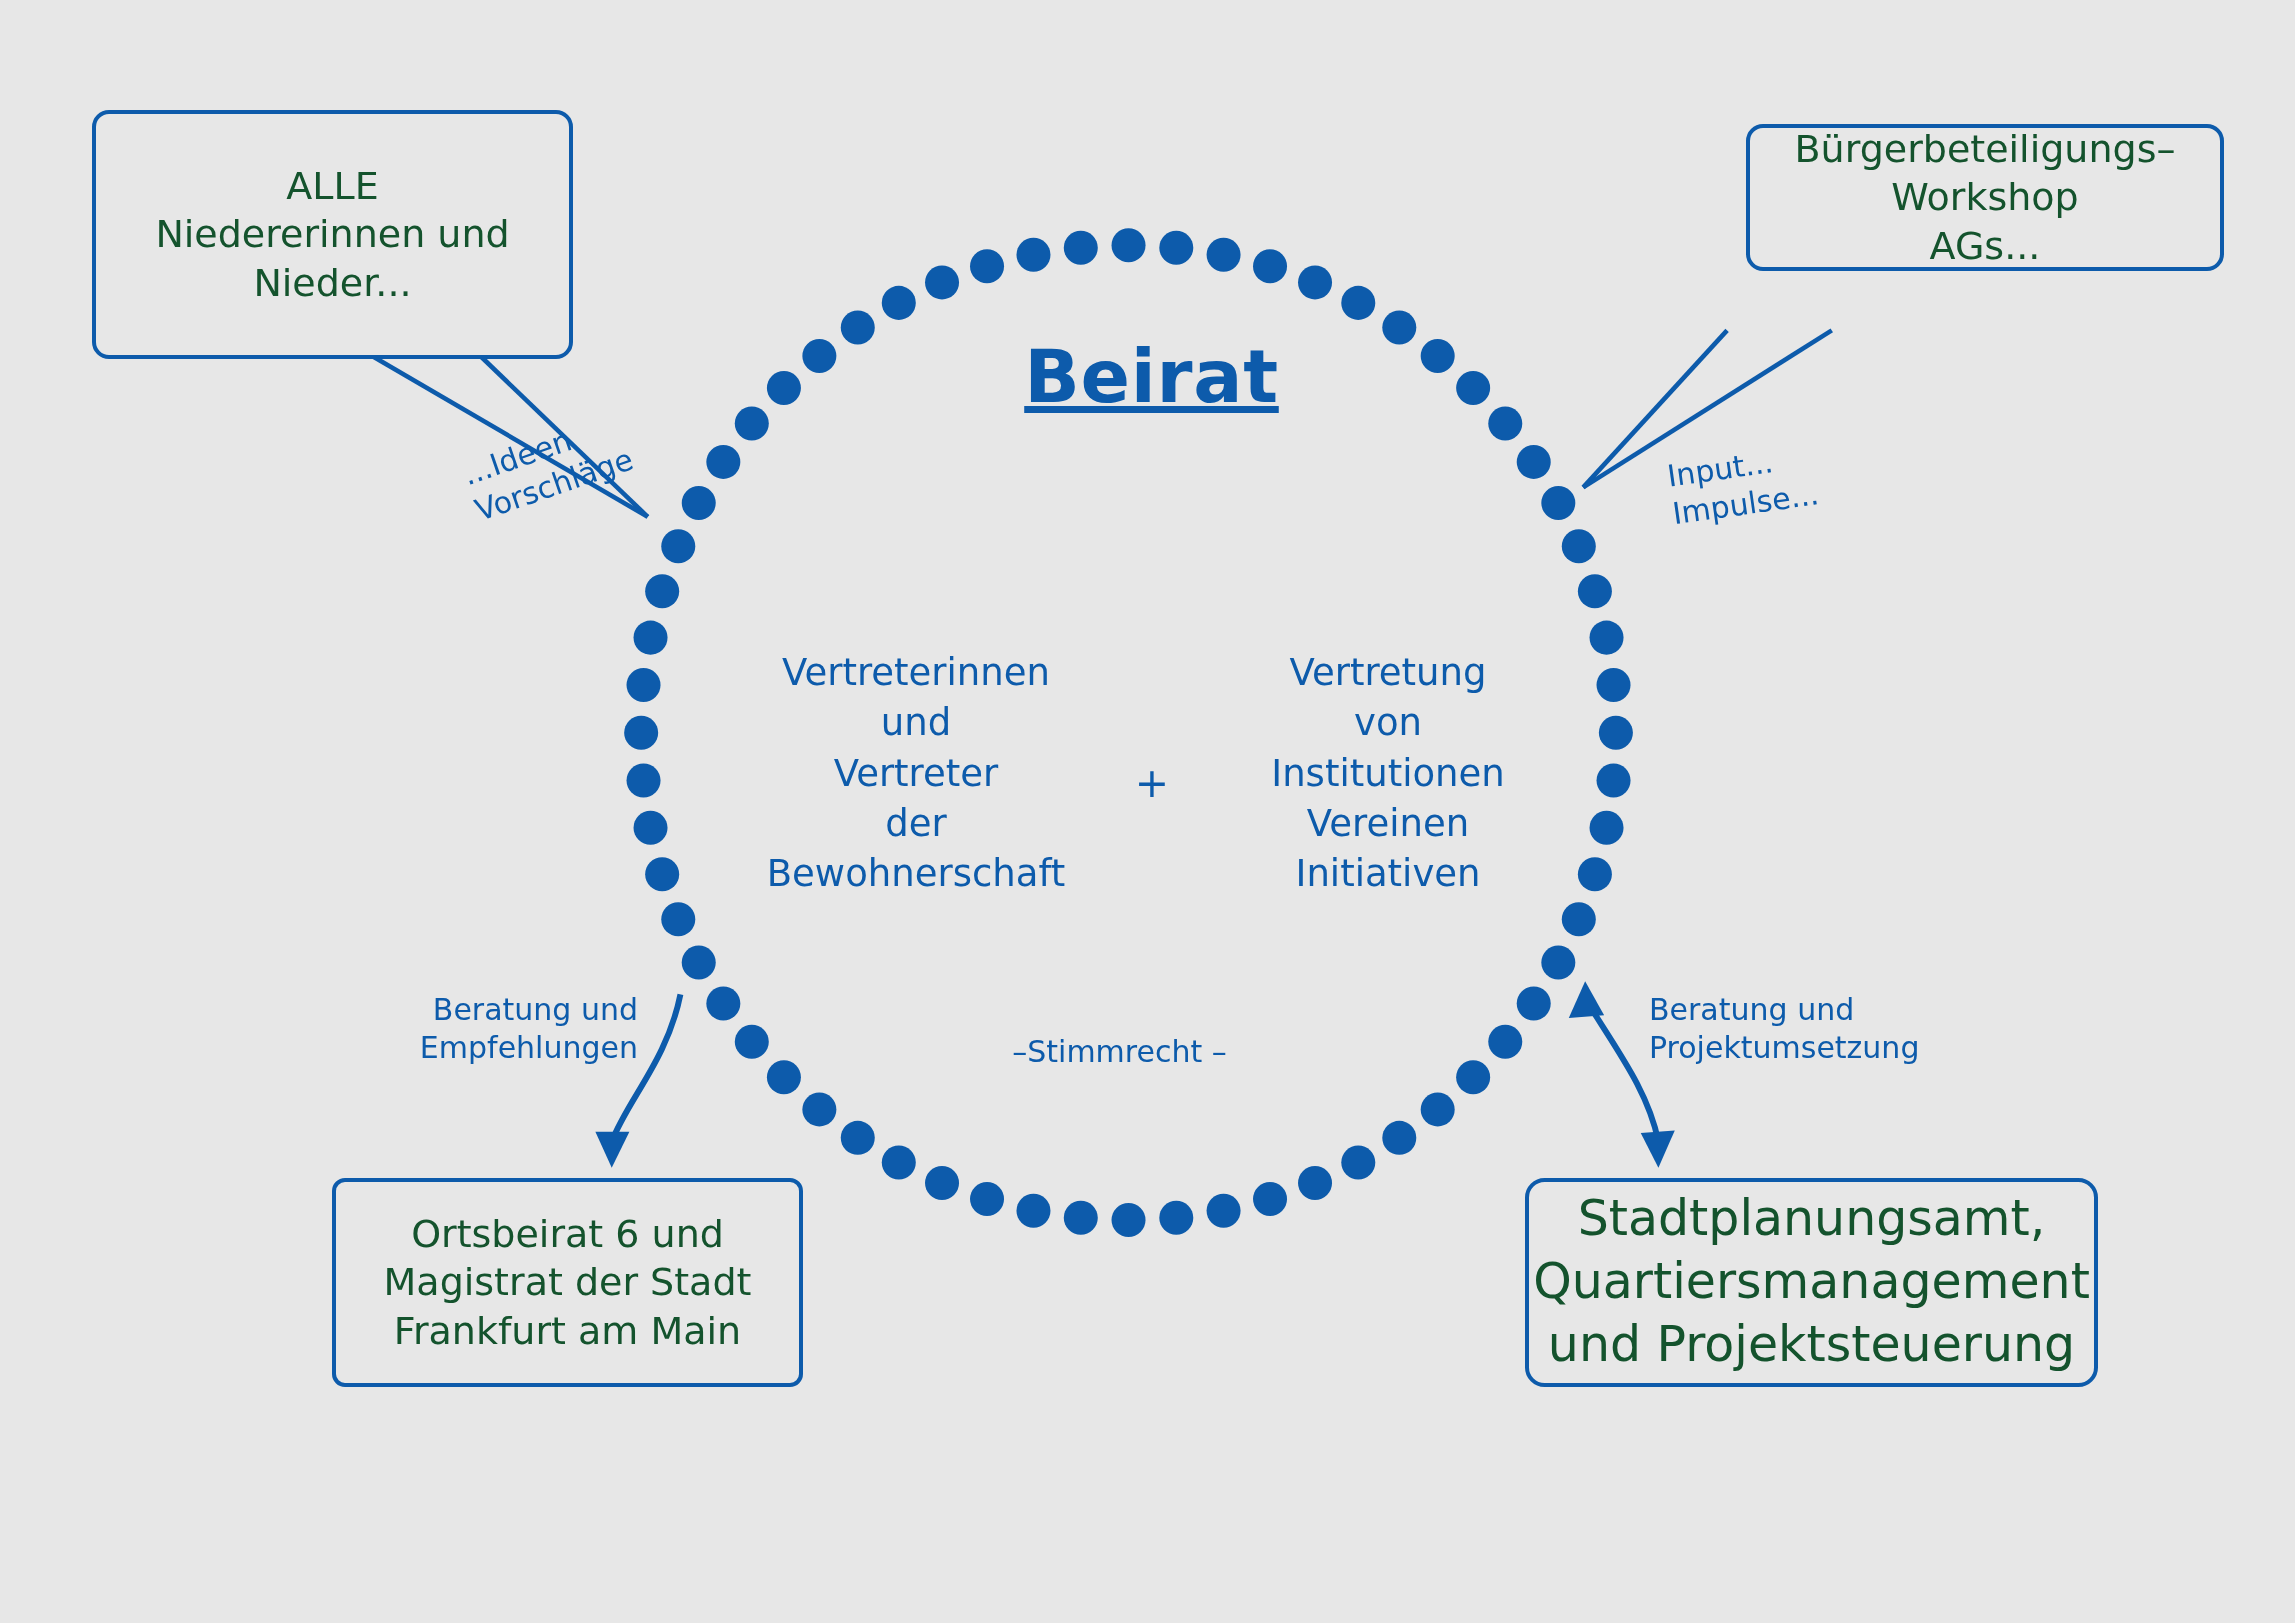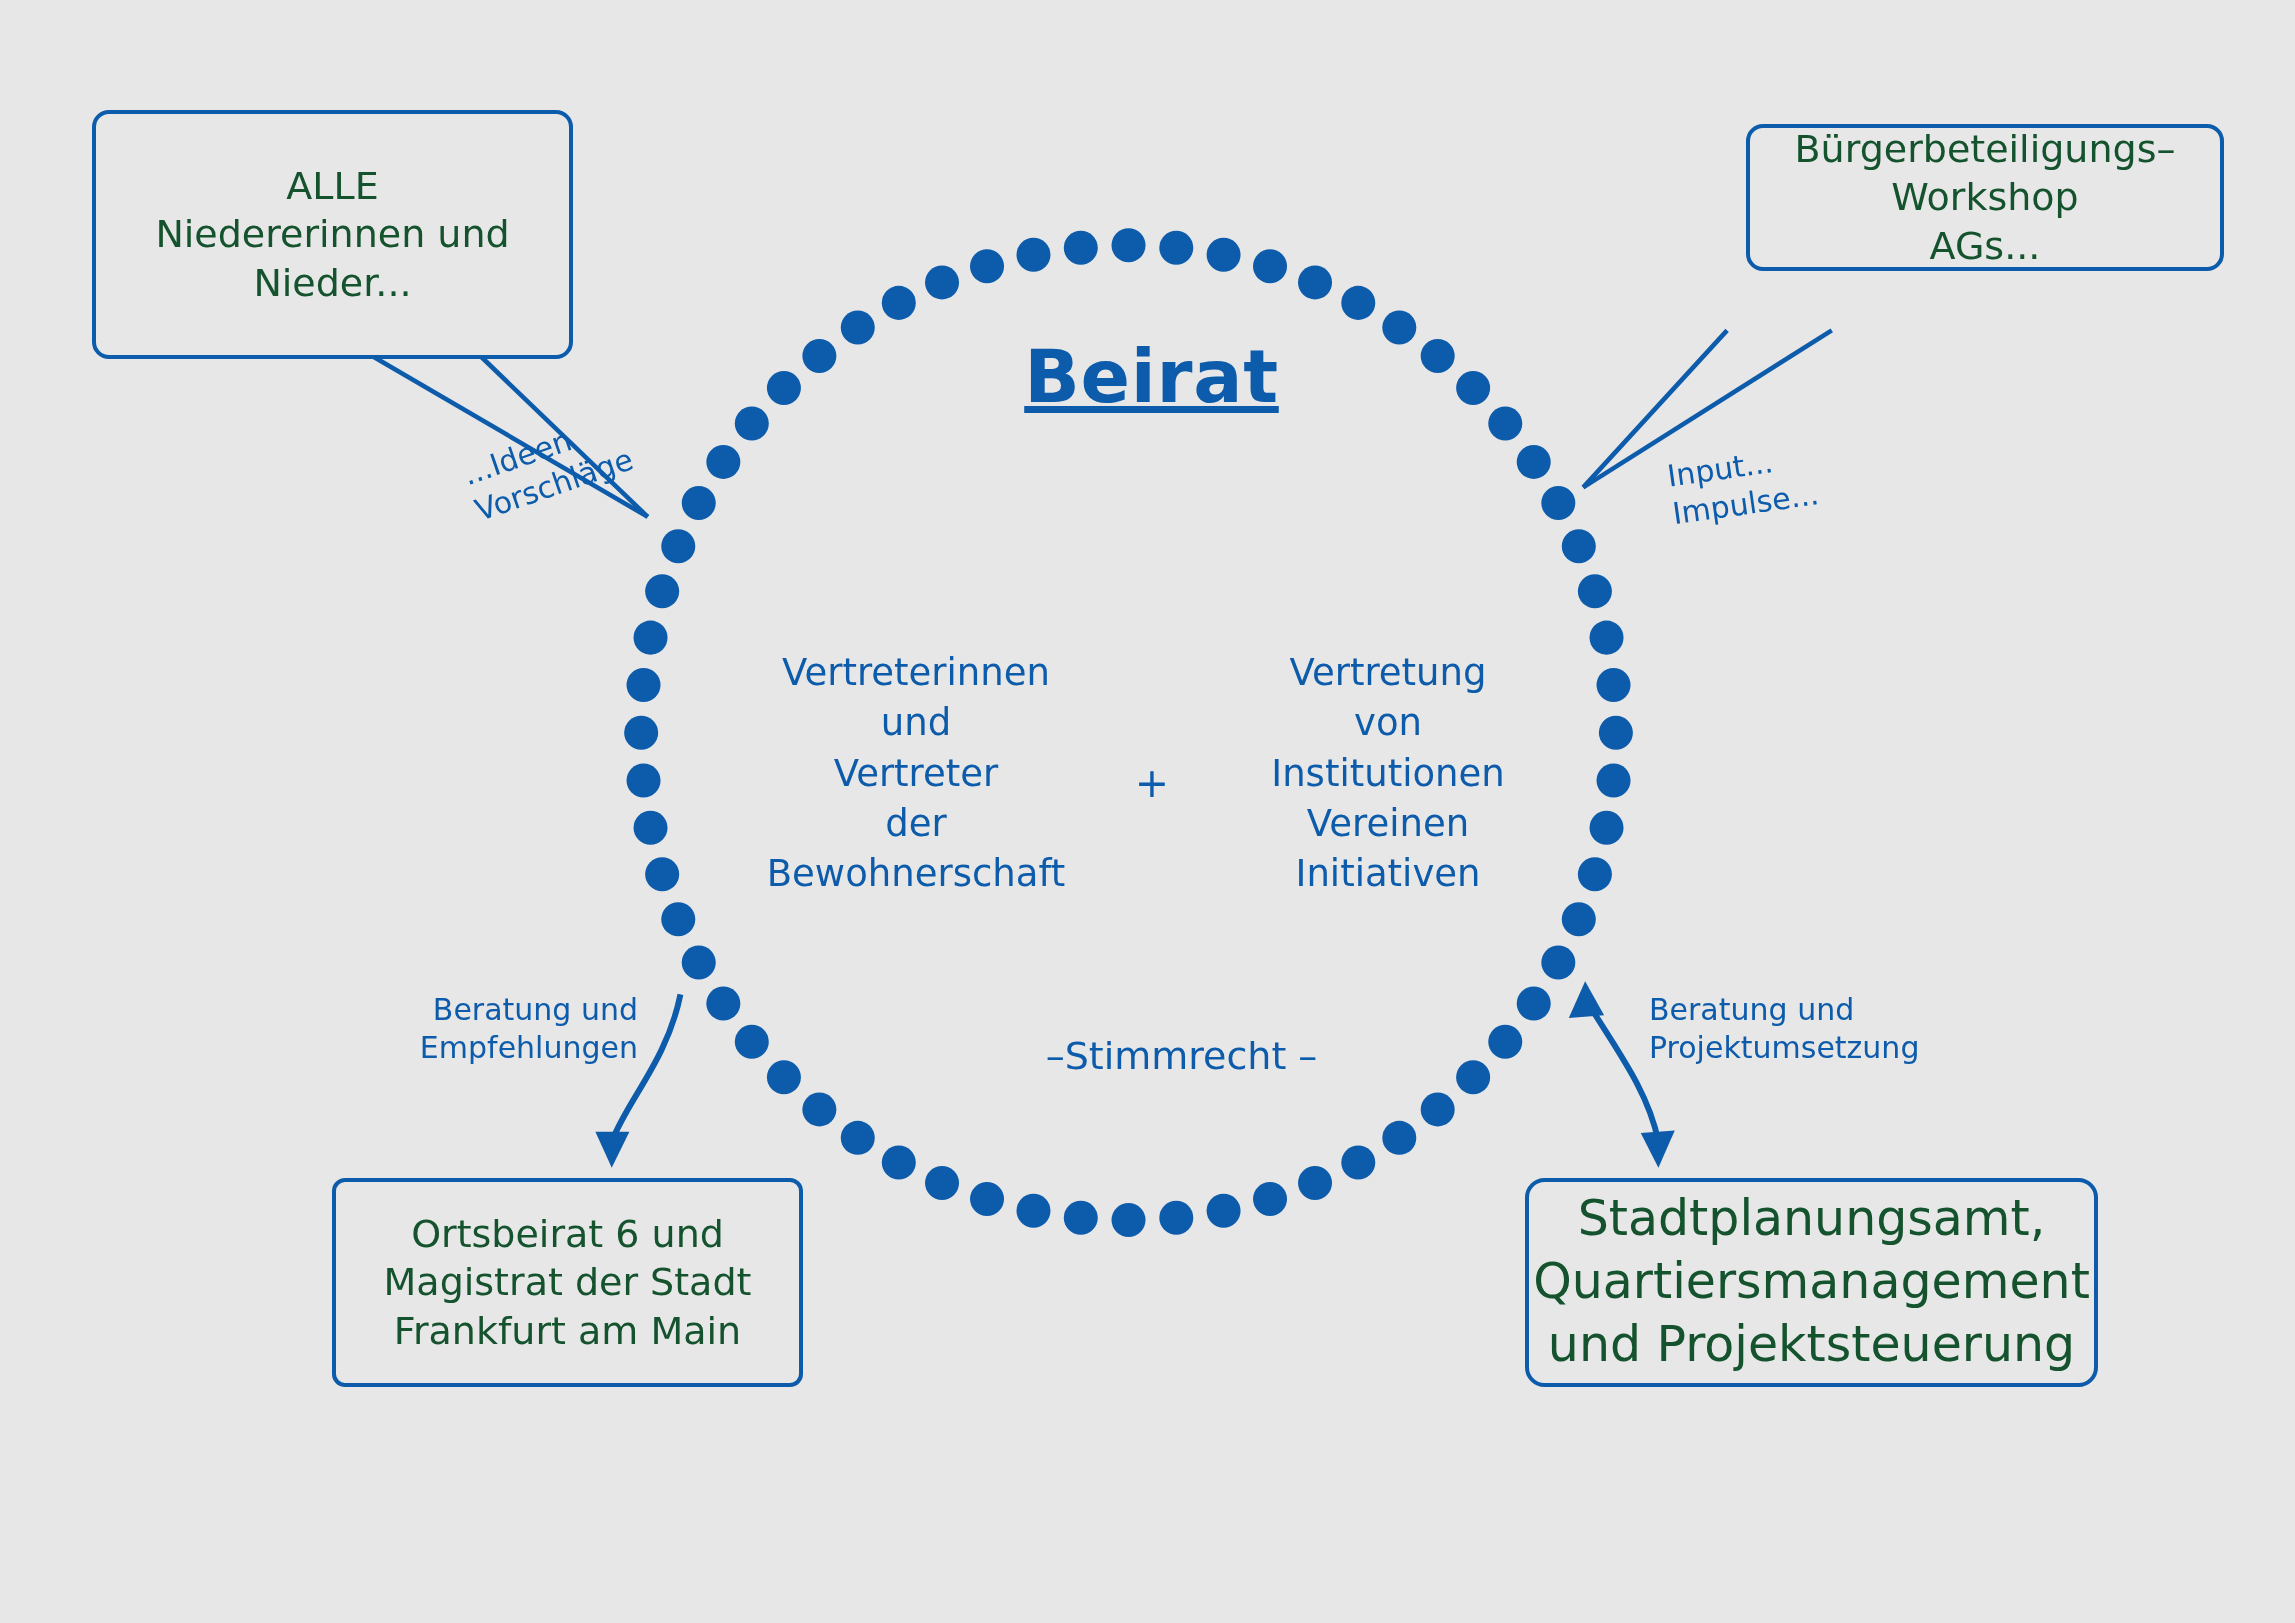--- a/index.html
+++ b/index.html
@@ -98,26 +98,26 @@
     white-space: pre-line;
   }
   #plus {
     width: 79px;
     text-align: center;
     font-size: 41px;
     padding-top: 111px;
   }
   #stimmrecht {
     position: absolute;
-    left: 828px;
+    left: 766px;
     top: 1034px;
     width: 707px;
     text-align: center;
     color: #0d5bab;
-    font-size: 38px;
+    font-size: 30px;
   }
 
   
   .ann {
     position: absolute;
     color: #0d5bab;
     font-size: 30px;
     line-height: 1.25;
     white-space: pre-line;
   }

